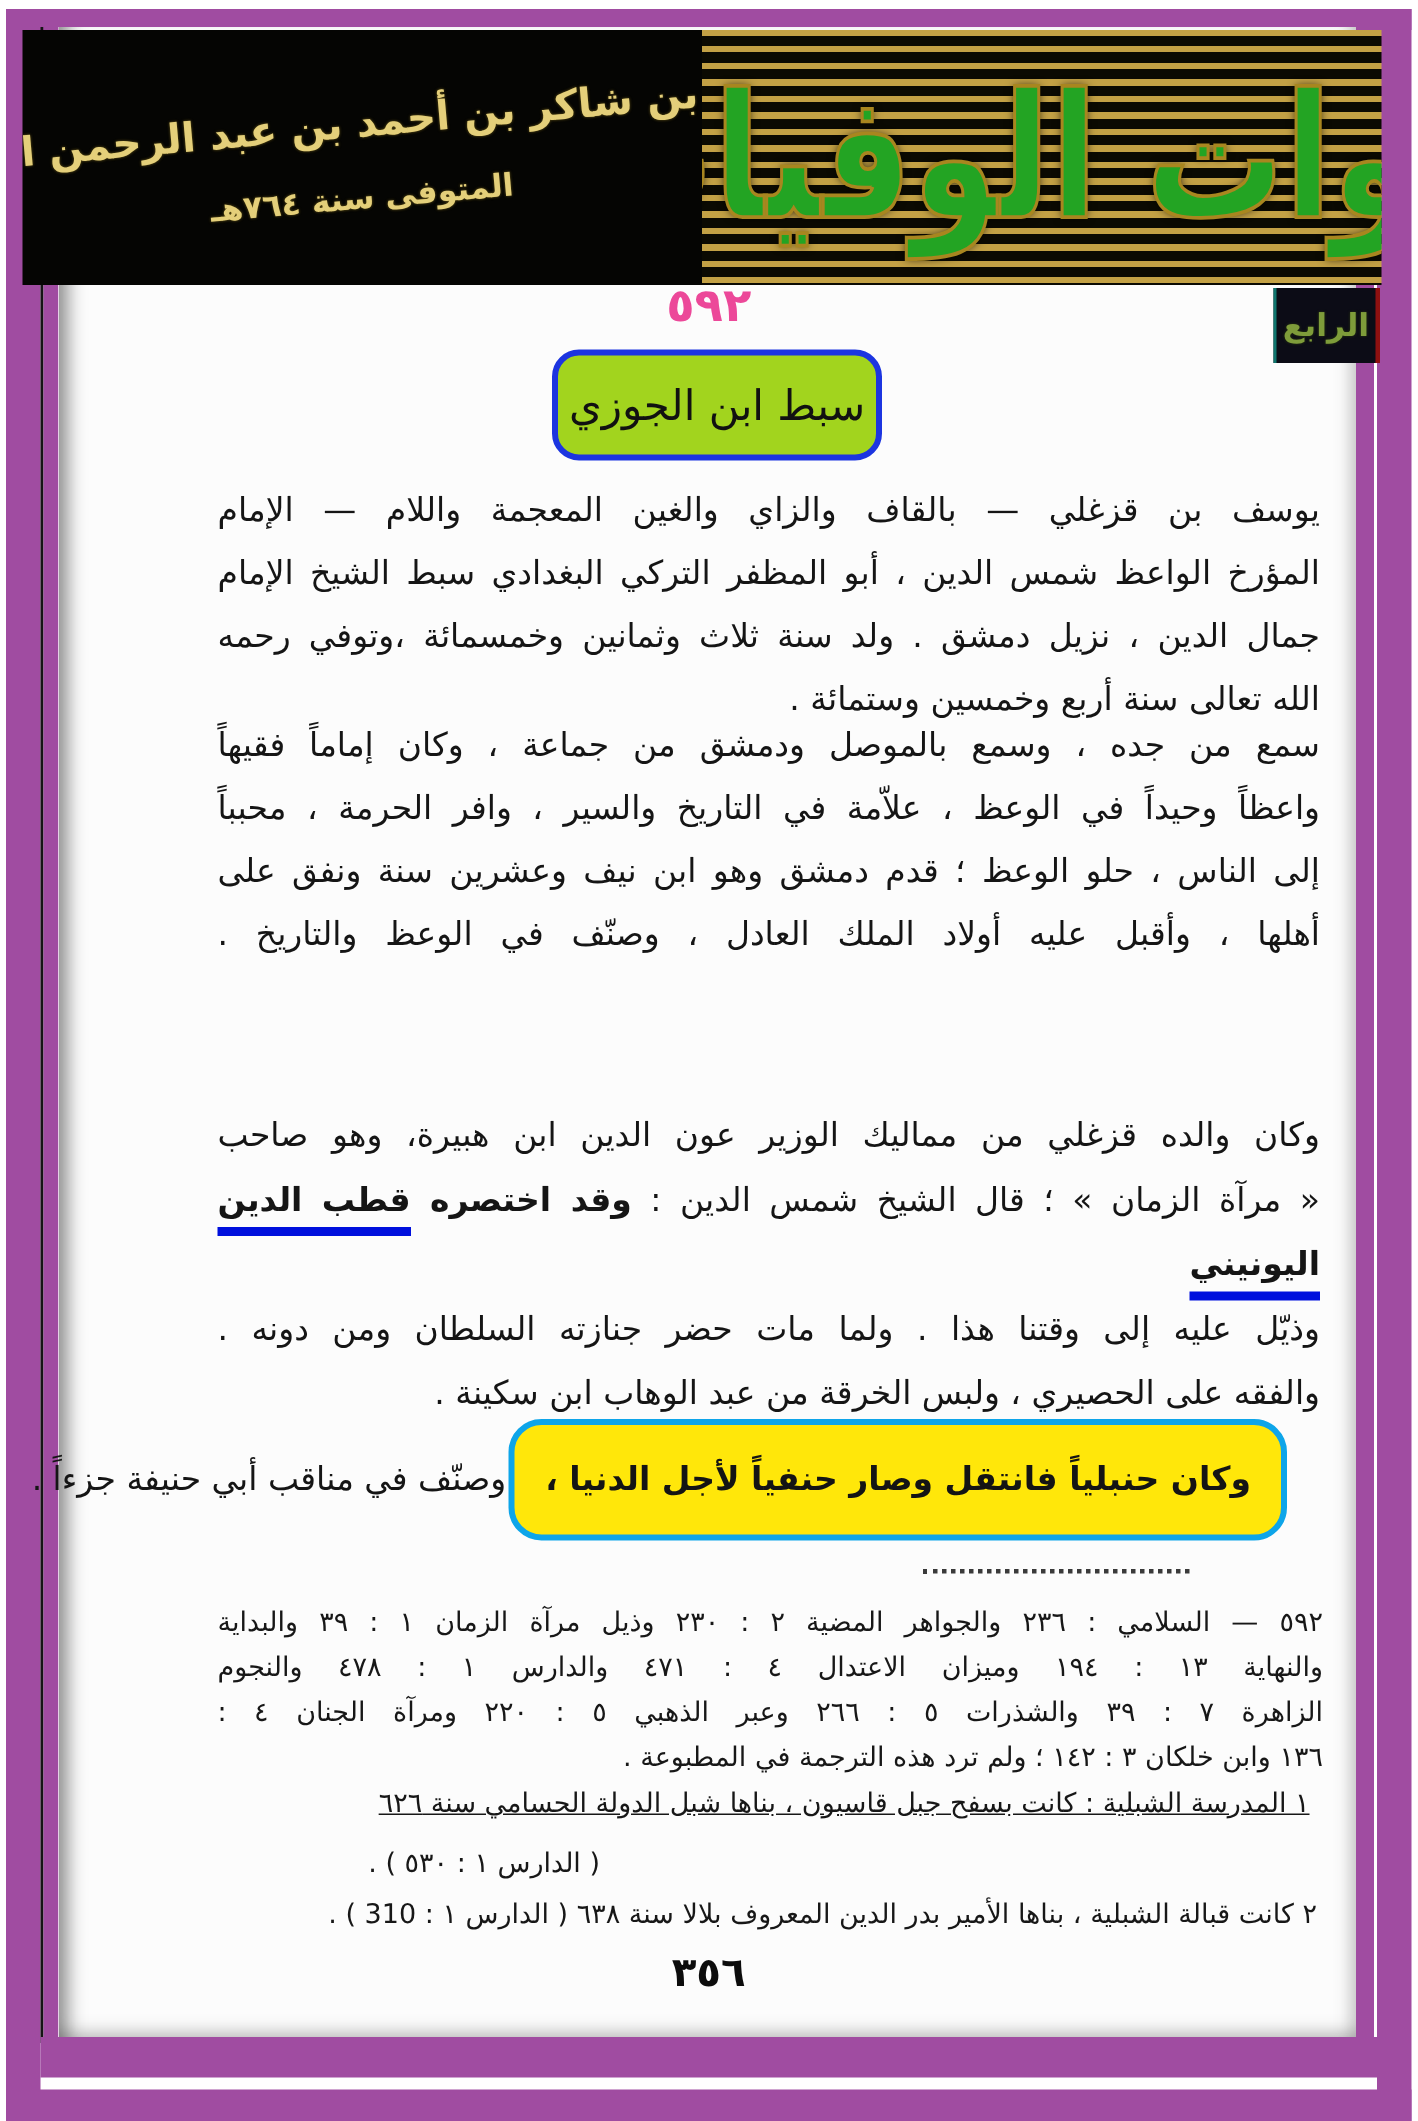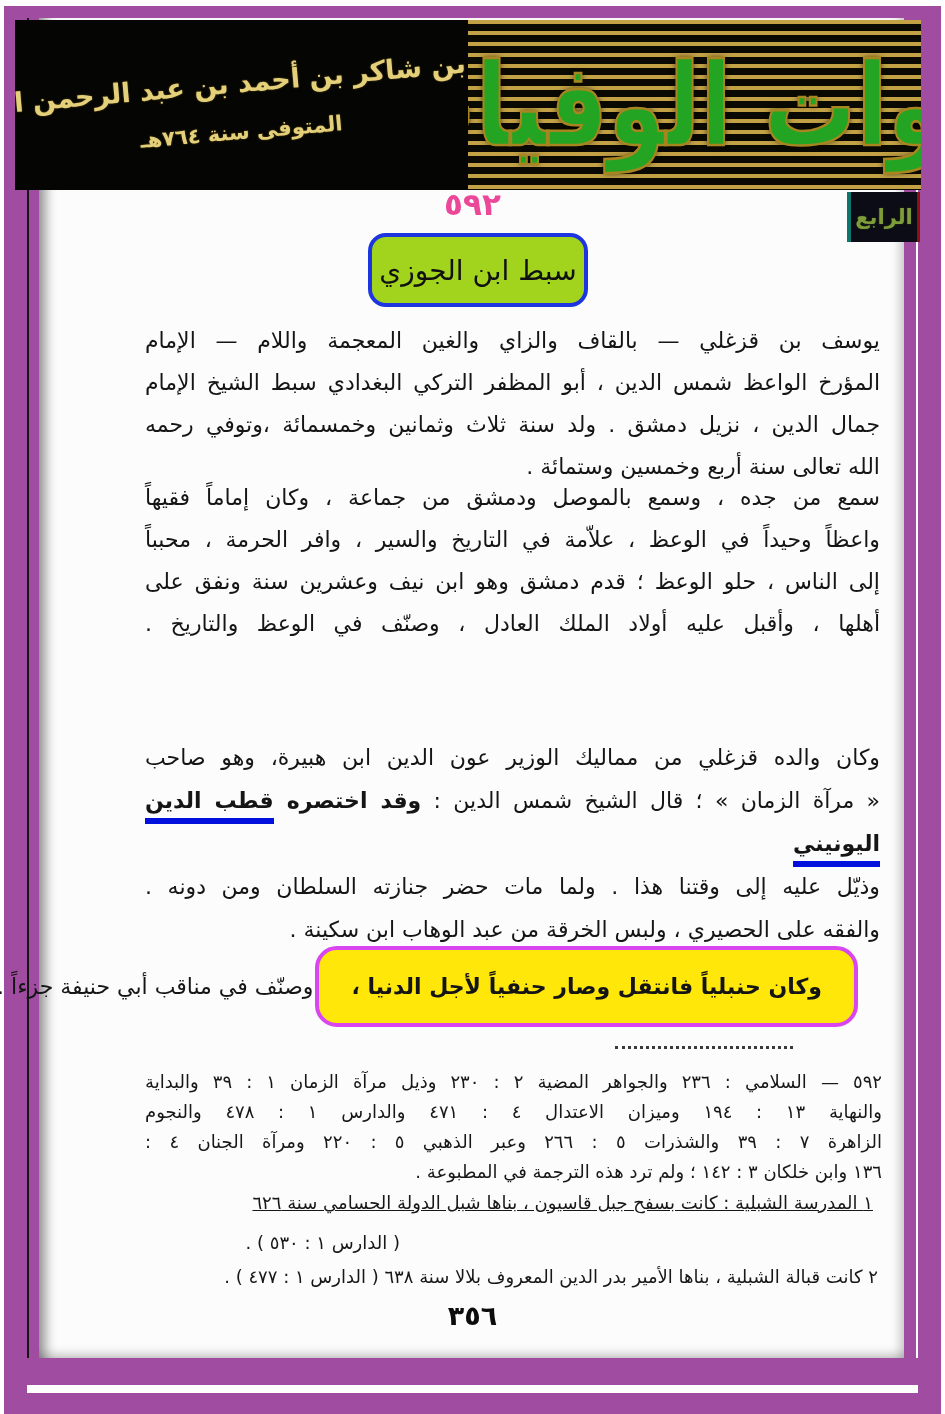--- a/index.html
+++ b/index.html
@@ -55,21 +55,21 @@
   .banner-title .t{
     font-size:92px;font-weight:bold;color:#23a423;
     -webkit-text-stroke:2px #a8861f;
     text-shadow:0 0 6px rgba(0,0,0,.8);
     white-space:nowrap;transform:scaleY(1.25);
   }
   
   .volume-tab{
     position:absolute;top:192px;right:25px;width:66px;height:50px;
     background:#0c0c16;z-index:6;
-    border-left:4px solid #0f766e;border-right:3px solid #8f1010;
+    border-left:2px solid #0f766e;border-right:3px solid #8f1010;
     display:flex;align-items:center;justify-content:center;
   }
   .volume-tab span{color:#7e9c3a;font-size:21px;font-weight:bold;text-shadow:0 0 2px #2c3b10;}
   
   .rtl{direction:rtl;}
   .entry-number{
     position:absolute;top:186px;left:0;width:100%;text-align:center;
     font-size:31px;font-weight:bold;color:#ec4899;z-index:4;
   }
   .title-box{
@@ -89,22 +89,22 @@
   .p3{top:736px;line-height:43px;}
   .bold{font-weight:bold;}
   .blue-underline{border-bottom:6px solid #0010dd;padding-bottom:5px;}
   sup.fnref{font-size:13px;vertical-align:super;line-height:0;}
   
   .hl-row{
     position:absolute;top:946px;right:87px;left:110px;
     display:flex;align-items:center;direction:rtl;z-index:3;
   }
   .hl-box{
-    background:#ffe70a;border:4px solid #d946ef;border-radius:22px;
-    padding:24px 32px;font-size:22px;font-weight:bold;color:#141414;
+    background:#ffe70a;border:4px solid #0ea5e9;border-radius:22px;
+    padding:24px 20px;font-size:22px;font-weight:bold;color:#141414;
     white-space:nowrap;
   }
   .hl-after{font-size:22px;font-weight:500;color:#151515;margin-right:2px;white-space:nowrap;}
   
   .dotted-sep{
     position:absolute;top:1046px;left:615px;width:178px;height:0;
     border-top:3px dotted #3a3a3a;
   }
   .fn{
     position:absolute;font-size:18px;color:#171717;line-height:30px;
@@ -185,15 +185,15 @@
 <div class="fn fn-main rtl">
   <div class="line">٥٩٢ — السلامي : ٢٣٦ والجواهر المضية ٢ : ٢٣٠ وذيل مرآة الزمان ١ : ٣٩ والبداية</div>
   <div class="line">والنهاية ١٣ : ١٩٤ وميزان الاعتدال ٤ : ٤٧١ والدارس ١ : ٤٧٨ والنجوم</div>
   <div class="line">الزاهرة ٧ : ٣٩ والشذرات ٥ : ٢٦٦ وعبر الذهبي ٥ : ٢٢٠ ومرآة الجنان ٤ :</div>
   <div class="line end">١٣٦ وابن خلكان ٣ : ١٤٢ ؛ ولم ترد هذه الترجمة في المطبوعة .</div>
 </div>
 
 <div class="fn fn-note1a rtl line">١ المدرسة الشبلية : كانت بسفح جبل قاسيون ،  بناها شبل الدولة الحسامي سنة ٦٢٦</div>
 <div class="fn fn-note1b rtl">( الدارس ١ : ٥٣٠ ) .</div>
 
-<div class="fn fn-note2 rtl line end">٢ كانت قبالة الشبلية ، بناها الأمير بدر الدين المعروف بلالا سنة ٦٣٨ ( الدارس ١ : ٤٧٧ ) .</div>
+<div class="fn fn-note2 rtl line end">٢ كانت قبالة الشبلية ، بناها الأمير بدر الدين المعروف بلالا سنة ٦٣٨ ( الدارس ١ : 310 ) .</div>
 
 <div class="page-number">٣٥٦</div>
 
 </body></html>

